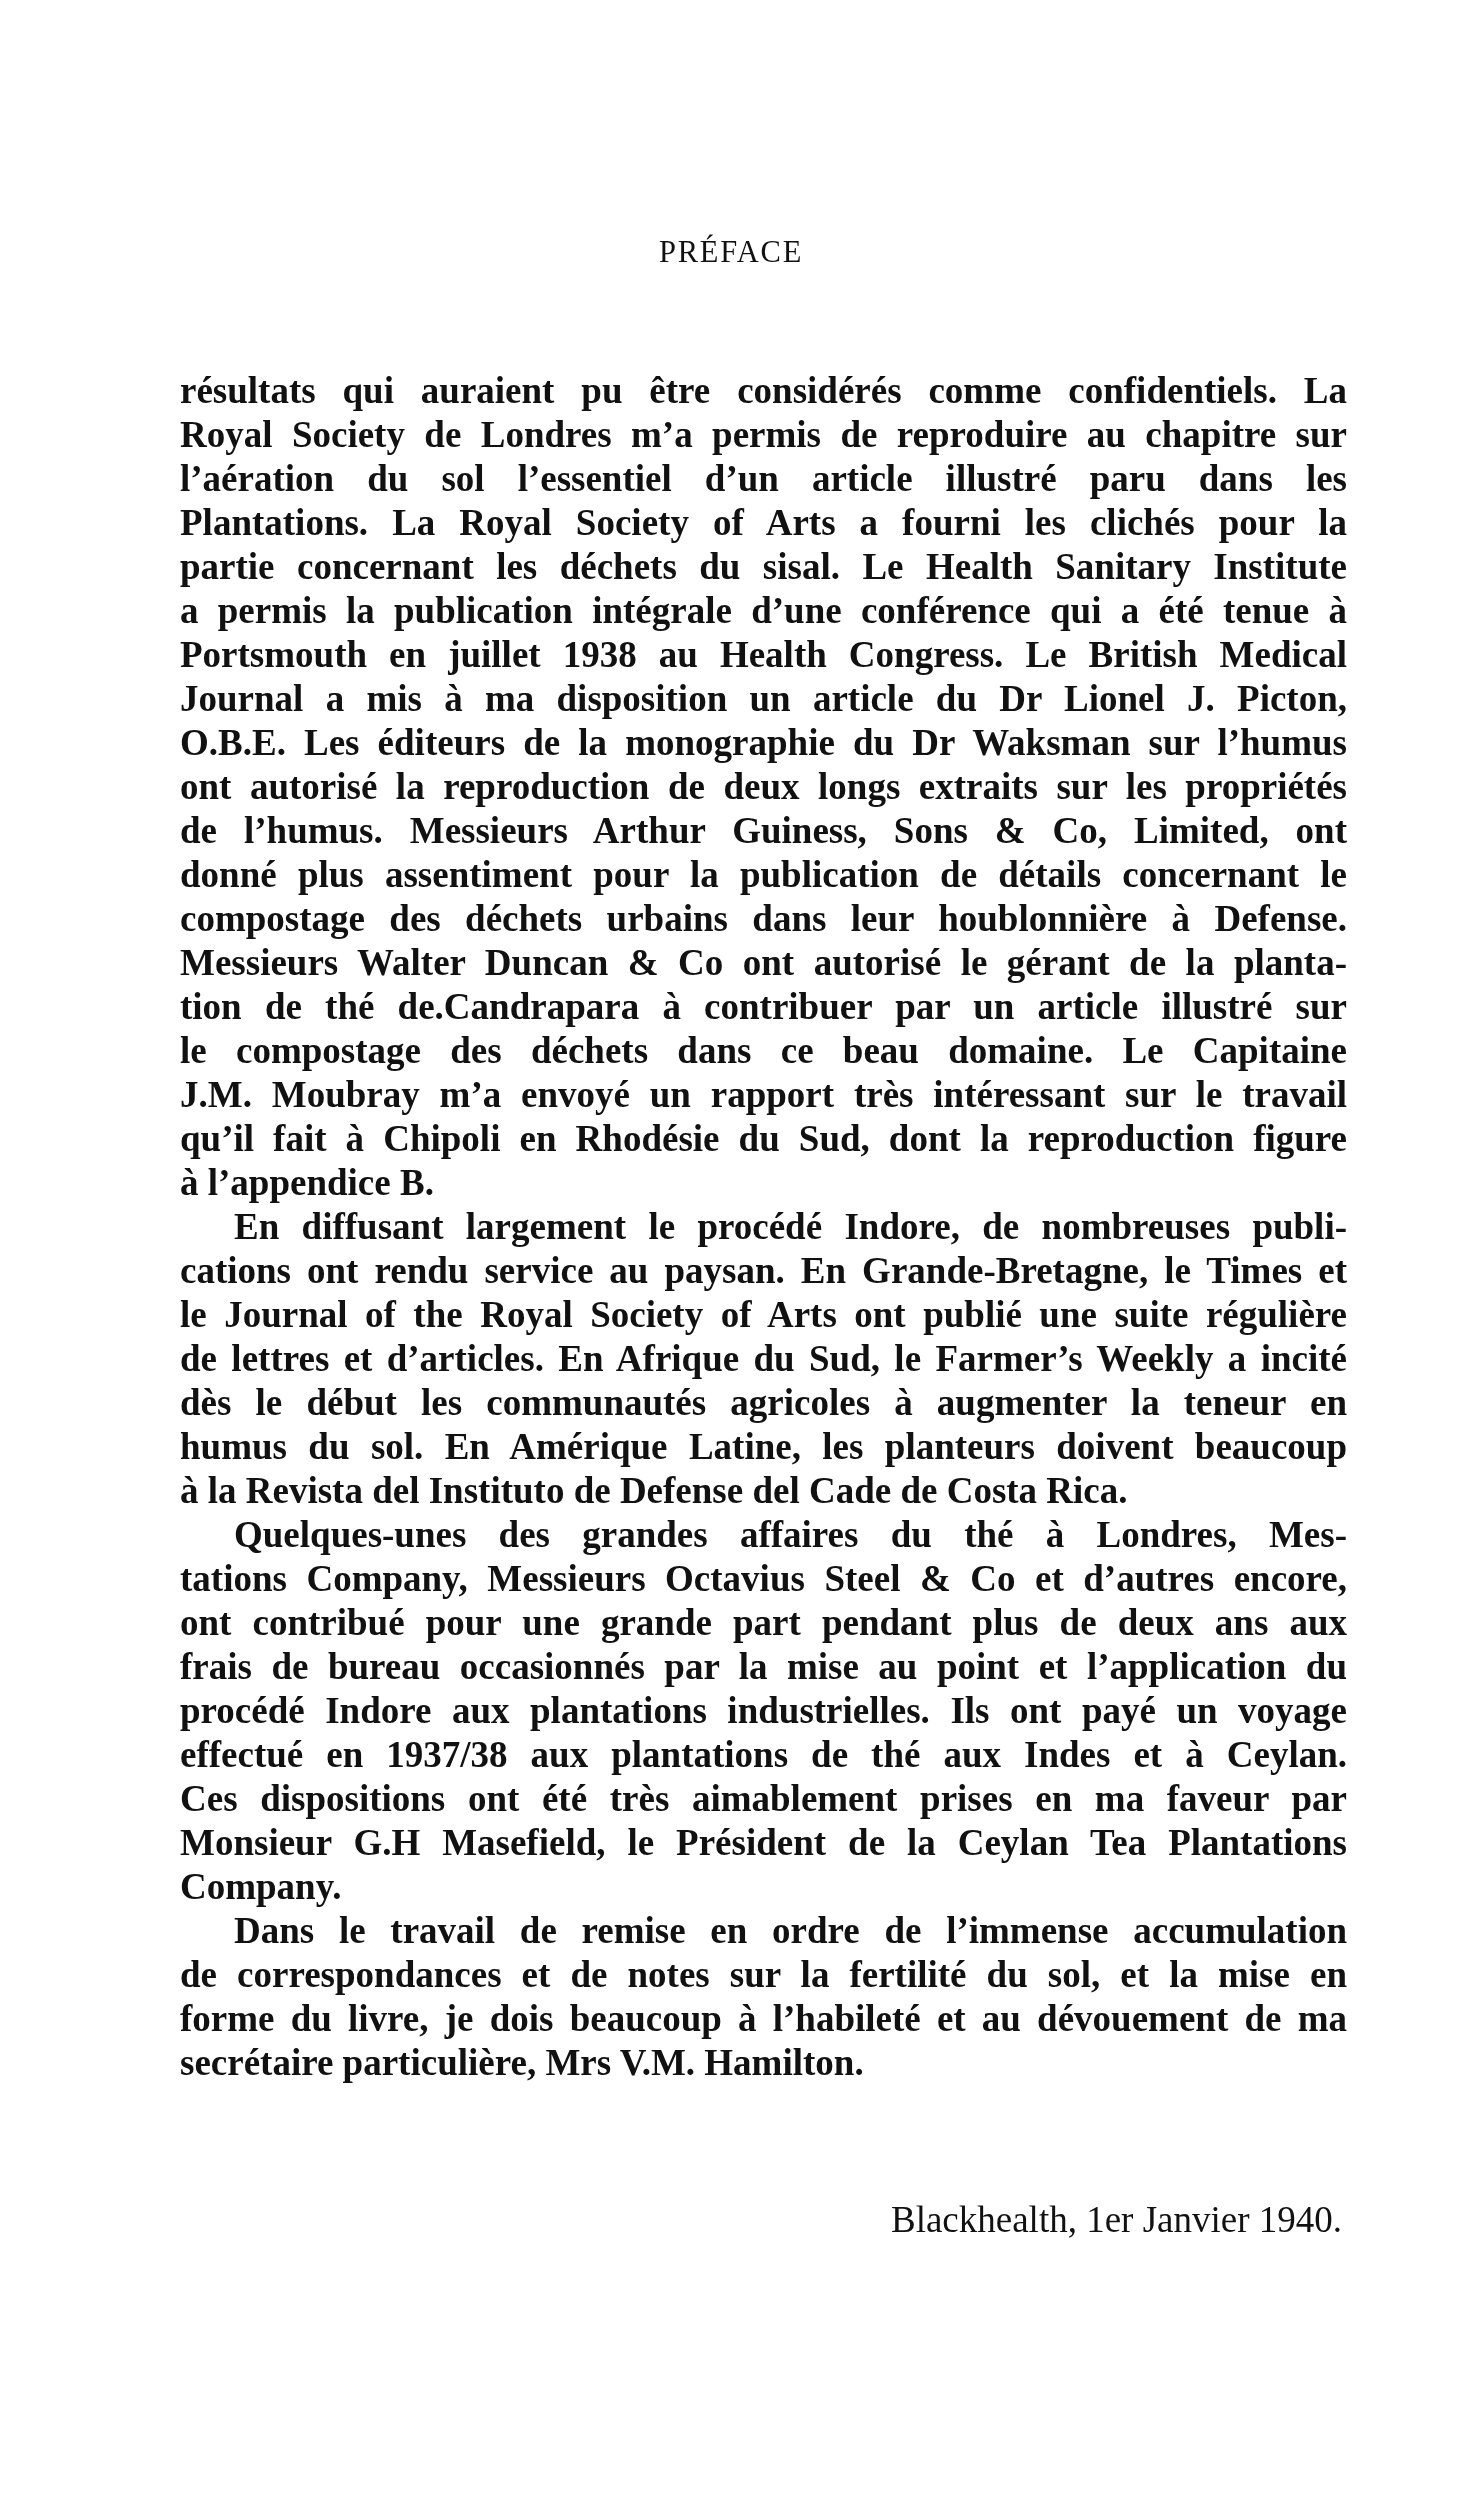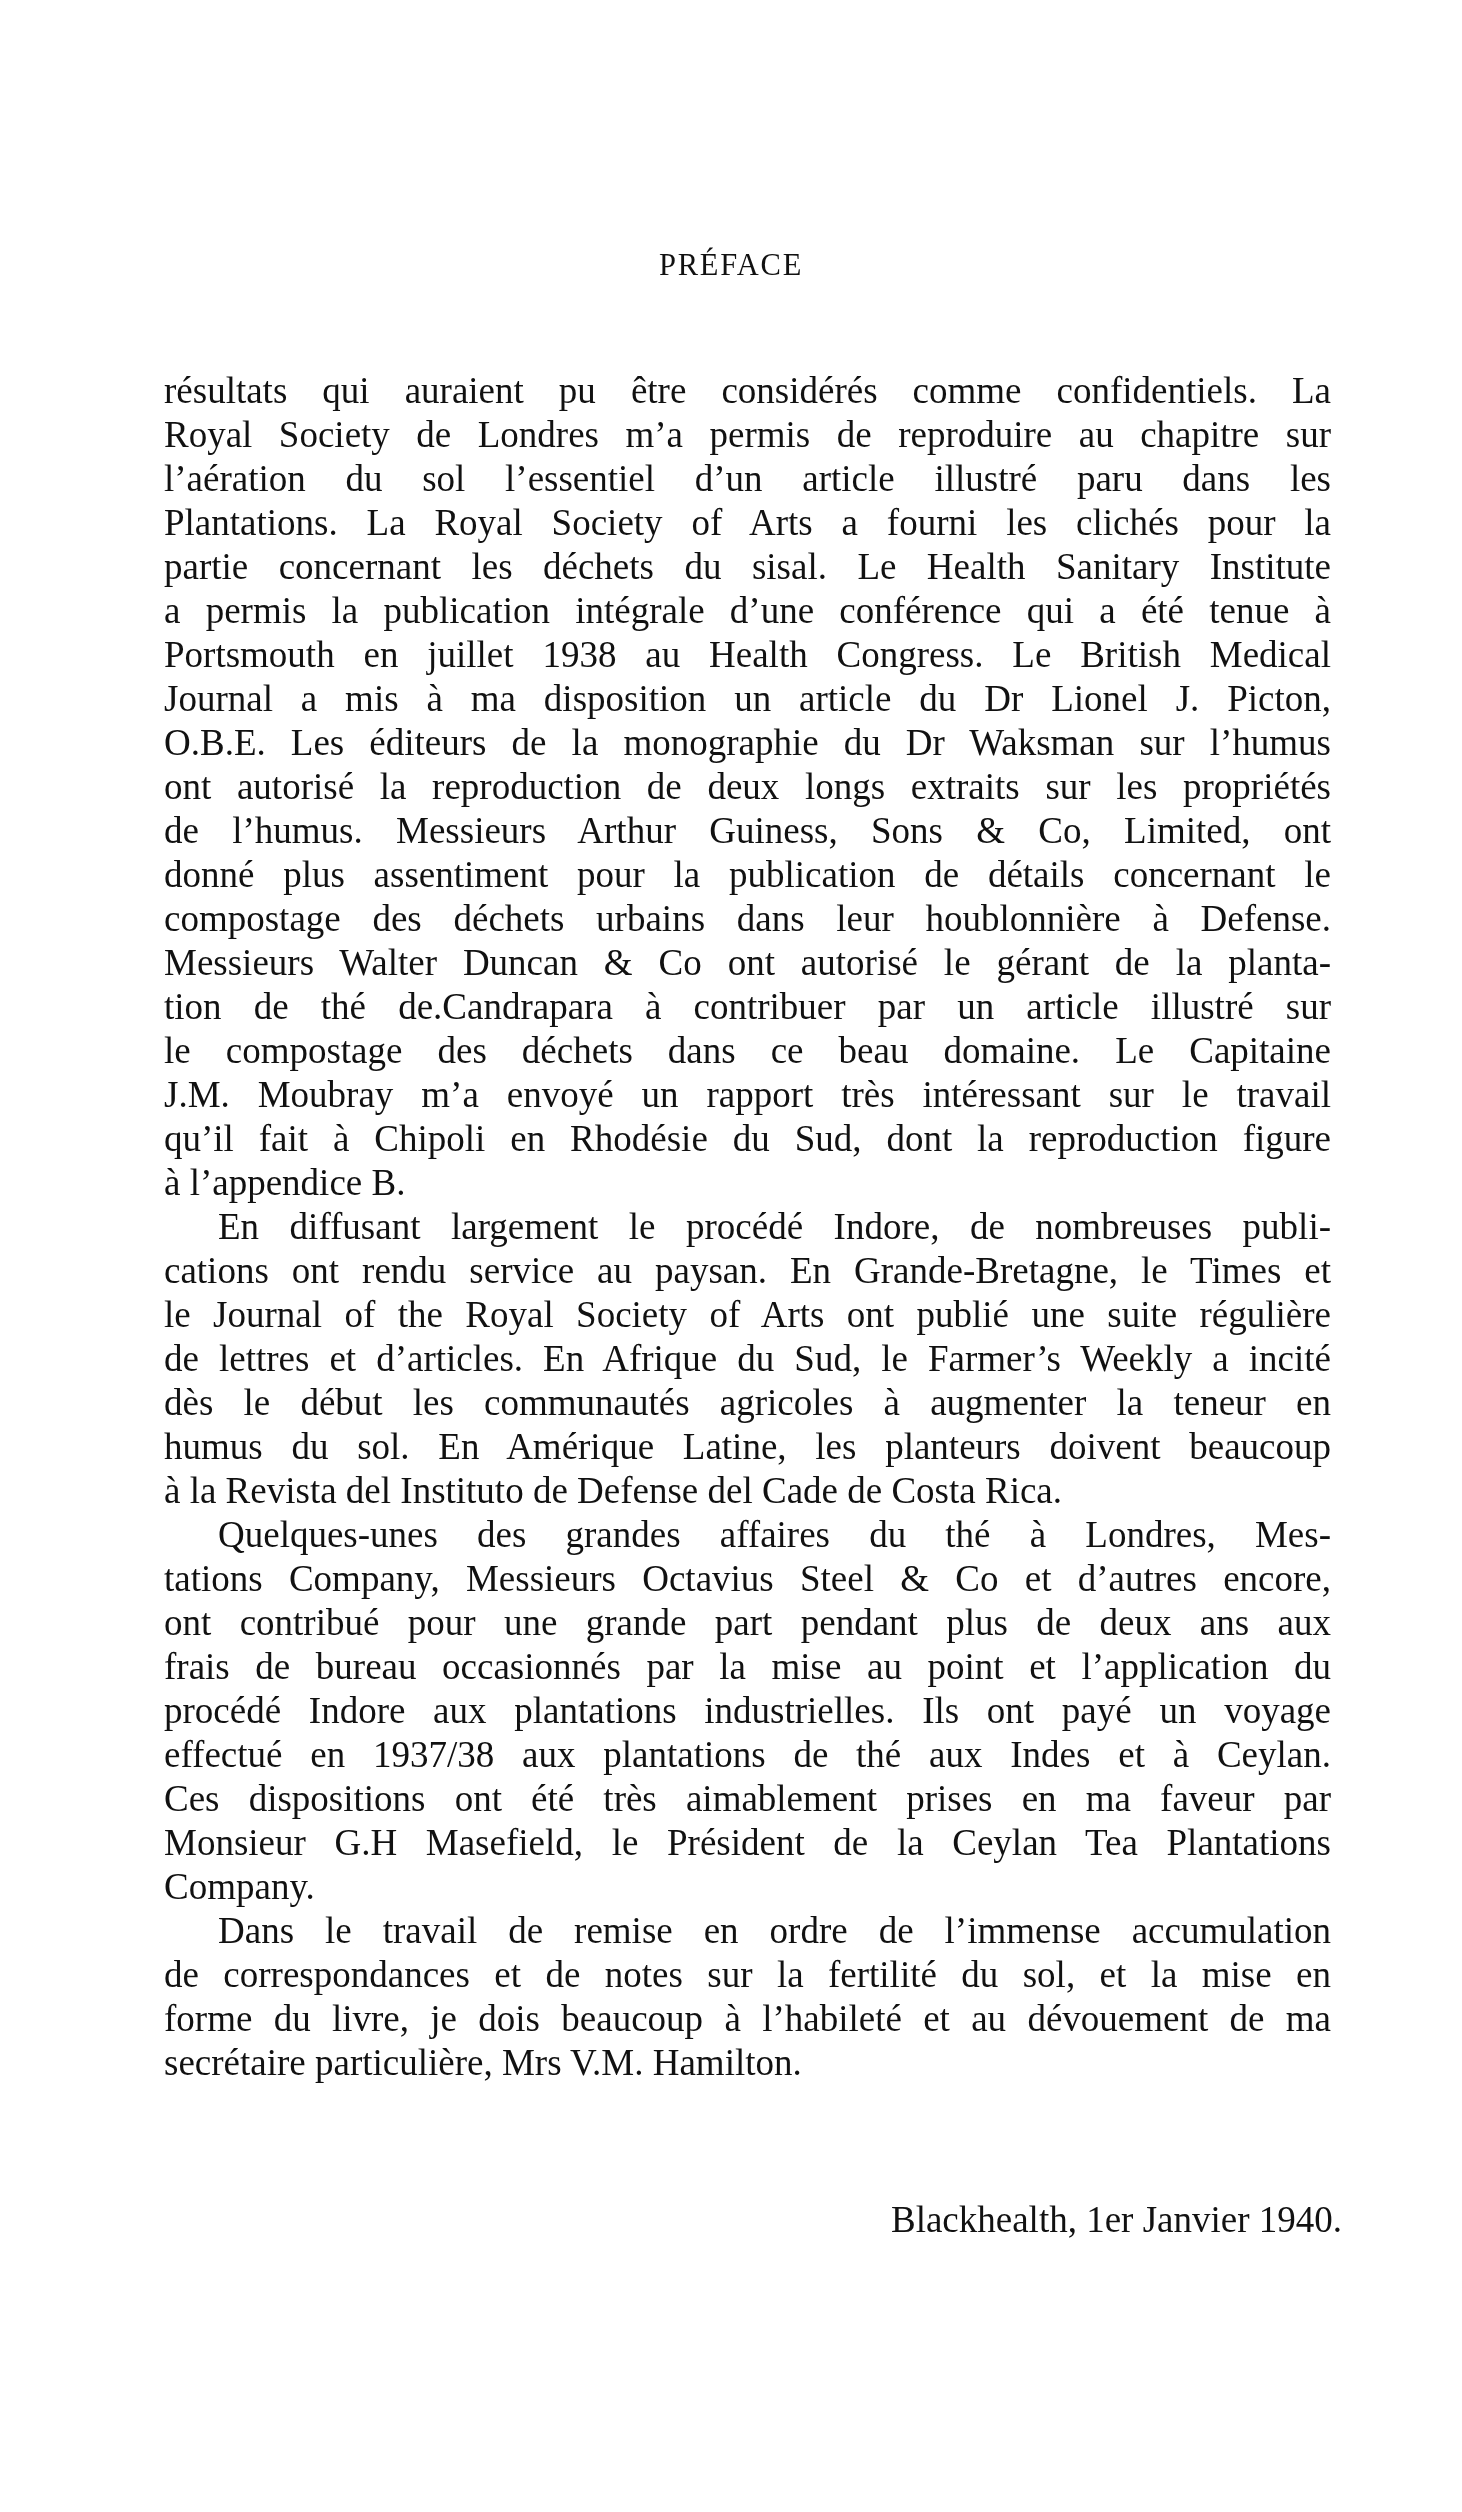--- a/index.html
+++ b/index.html
@@ -6,32 +6,33 @@
   body {
     width: 1462px;
     height: 2512px;
     position: relative;
     overflow: hidden;
     font-family: "Liberation Serif", "DejaVu Serif", serif;
     color: #111111;
   }
   .page-header {
     position: absolute;
-    top: 248px;
+    top: 235px;
     left: 0;
     width: 1462px;
     text-align: center;
     font-size: 30.5px;
     letter-spacing: 1.8px;
   }
   .body-text {
     position: absolute;
     top: 369px;
-    left: 164px;
+    left: 180px;
     width: 1167px;
+    font-weight: bold;
   }
   .line {
     display: block;
     height: 44px;
     line-height: 44px;
     font-size: 37px;
     text-align: justify;
     text-align-last: justify;
     white-space: nowrap;
   }

